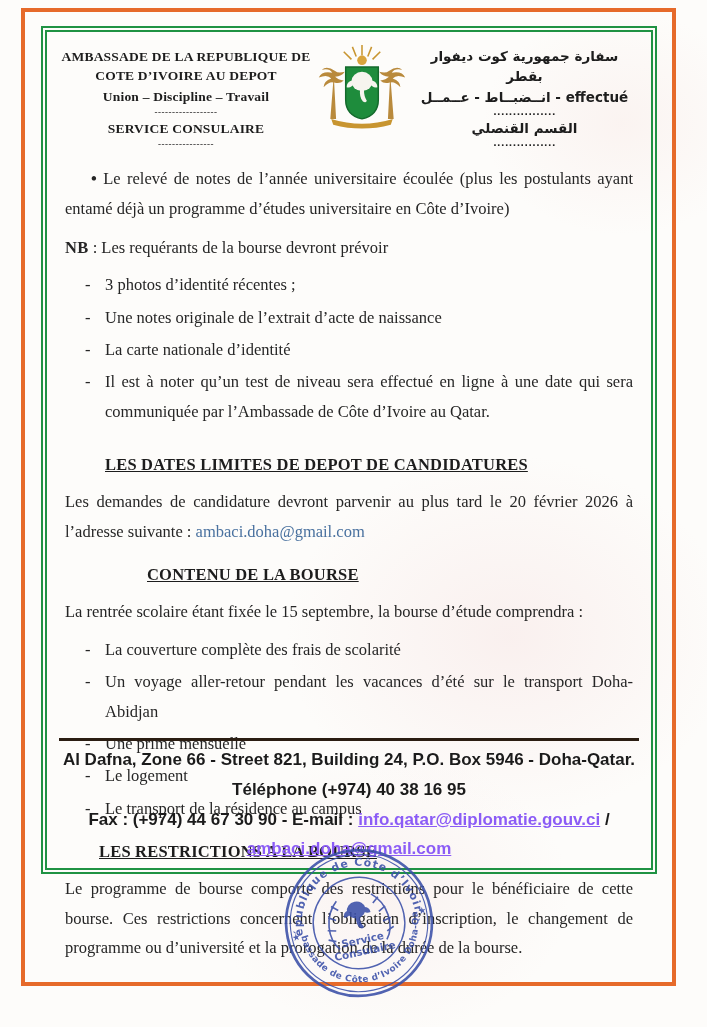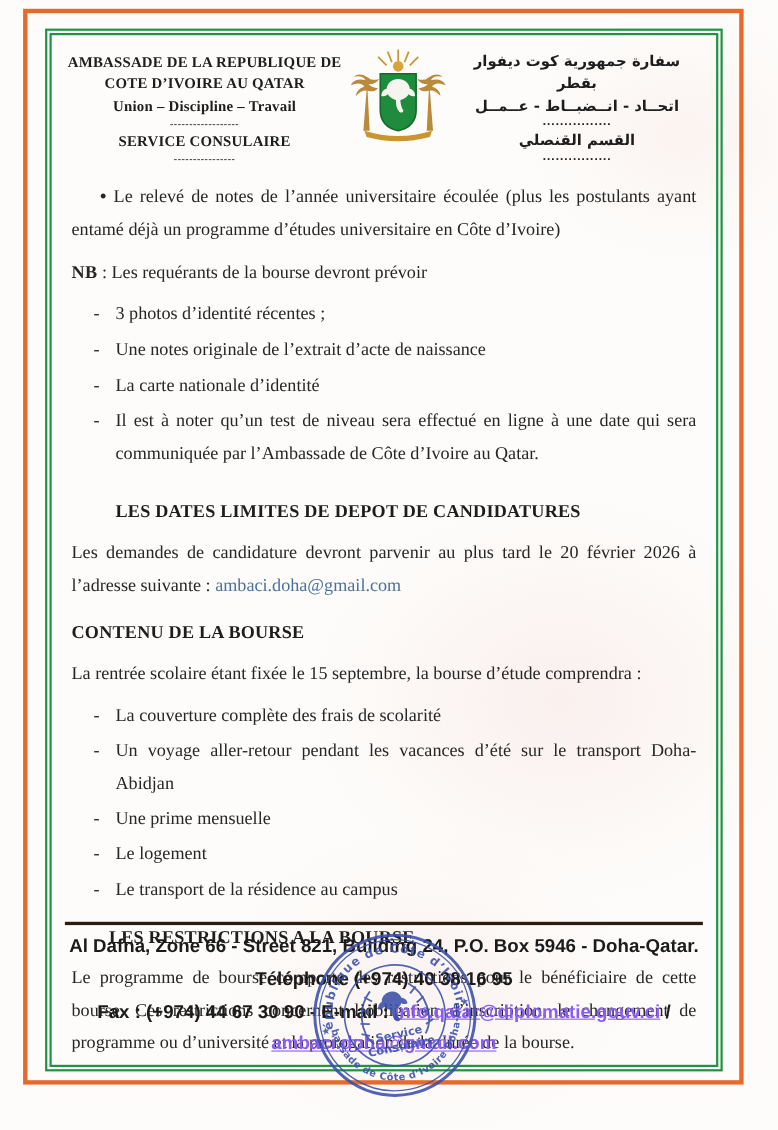--- a/index.html
+++ b/index.html
@@ -10,21 +10,21 @@
       radial-gradient(ellipse 320px 260px at 72% 62%, rgba(236,192,192,0.20), rgba(236,192,192,0) 70%),
       radial-gradient(ellipse 260px 200px at 55% 87%, rgba(236,196,196,0.16), rgba(236,196,196,0) 70%),
       radial-gradient(ellipse 200px 160px at 88% 12%, rgba(240,205,200,0.18), rgba(240,205,200,0) 70%),
       #fdfcfa;
   }
   .orange-frame{
     position:absolute;left:21px;top:8px;width:655px;height:978px;
     border:4px solid #E66A2A;box-sizing:border-box;
   }
   .green-frame{
-    position:absolute;left:41px;top:26px;width:616px;height:948px;
+    position:absolute;left:41px;top:26px;width:616px;height:848px;
     border:6px double #1F9243;box-sizing:border-box;
     padding:8px 14px 0 14px;
   }
   
   .hdr{display:flex;align-items:flex-start;justify-content:space-between;margin-top:2px;}
   .hdr-left{width:250px;text-align:center;font-weight:bold;color:#1d1d1d;
     font-size:13.5px;line-height:1.4;padding-top:6px;letter-spacing:0.2px;}
   .hdr-left .motto{margin-top:2px;}
   .dotted{font-size:9px;letter-spacing:0.5px;line-height:1.2;color:#222;}
   .hdr-service{margin-top:3px;}
@@ -39,23 +39,23 @@
   }
   p{margin:8px 0;}
   .bullet-par{text-indent:26px;margin-top:2px;}
   .bullet-par::before{content:"\2022\00a0";font-weight:bold;}
   .nb-par{margin-top:10px;}
   .nb-par b{letter-spacing:0.3px;}
   ul.dash-list{list-style:none;margin:4px 0 10px 18px;padding:0;}
   ul.dash-list li{position:relative;padding-left:22px;margin:3px 0;}
   ul.dash-list li::before{content:"-";position:absolute;left:2px;}
   h3{font-size:16.5px;margin:14px 0 6px 0;color:#1d1d1d;
-     letter-spacing:0.2px;}
+     text-decoration:underline;letter-spacing:0.2px;}
   .h-dates{margin-left:40px;margin-top:24px;}
-  .h-contenu{}
+  .h-contenu{margin-left:82px;}
   .h-restrict{margin-left:34px;}
   .email-link{color:#49719F;text-decoration:none;cursor:pointer;}
   .restrict-bullet{text-indent:26px;margin-top:12px;}
   .restrict-bullet::before{content:"\2022\00a0";font-weight:bold;}
   
   .footer{position:absolute;left:10px;right:10px;bottom:4px;}
   .footer-rule{border-top:3px solid #2b1d12;margin:0 2px 4px 2px;}
   .footer-text{
     text-align:center;font-family:"Liberation Sans", sans-serif;
     font-size:17px;font-weight:bold;color:#1b1b1b;line-height:1.75;
@@ -70,21 +70,21 @@
 </head>
 <body>
 
 <div class="orange-frame"></div>
 
 <div class="green-frame">
 
   <div class="hdr">
     <div class="hdr-left">
       <div>AMBASSADE DE LA REPUBLIQUE DE</div>
-      <div>COTE D’IVOIRE AU QATAR</div>
+      <div>COTE D’IVOIRE AU DEPOT</div>
       <div class="motto">Union – Discipline – Travail</div>
       <div class="dotted">------------------</div>
       <div class="hdr-service">SERVICE CONSULAIRE</div>
       <div class="dotted">----------------</div>
     </div>
 
     <svg class="crest" viewBox="0 0 100 104" aria-hidden="true">
 
       <g stroke="#C89530" stroke-width="1.6">
         <line x1="50" y1="14" x2="50" y2="3"></line>
@@ -107,21 +107,21 @@
         <path d="M40,40 q-6,1 -6,7 q5,1 7,-3z"></path>
         <path d="M60,40 q6,1 6,7 q-5,1 -7,-3z"></path>
         <path d="M48,49 q-1,9 3,13 q3,2 4,-1 q-3,-4 -3,-12z"></path>
       </g>
 
       <path d="M18,80 q32,10 64,0 l-2,6 q-30,8 -60,0z" fill="#C89530"></path>
     </svg>
 
     <div class="hdr-right">
       <div>سفارة جمهورية كوت ديفوار بقطر</div>
-      <div>اتحــاد - انــضبــاط - عــمــل</div>
+      <div>effectué - انــضبــاط - عــمــل</div>
       <div class="dotted">................</div>
       <div>القسم القنصلي</div>
       <div class="dotted">................</div>
     </div>
   </div>
 
   <div class="main">
 
     <p class="bullet-par">Le relevé de notes de l’année universitaire écoulée (plus les postulants ayant entamé déjà un programme d’études universitaire en Côte d’Ivoire)</p>
 

